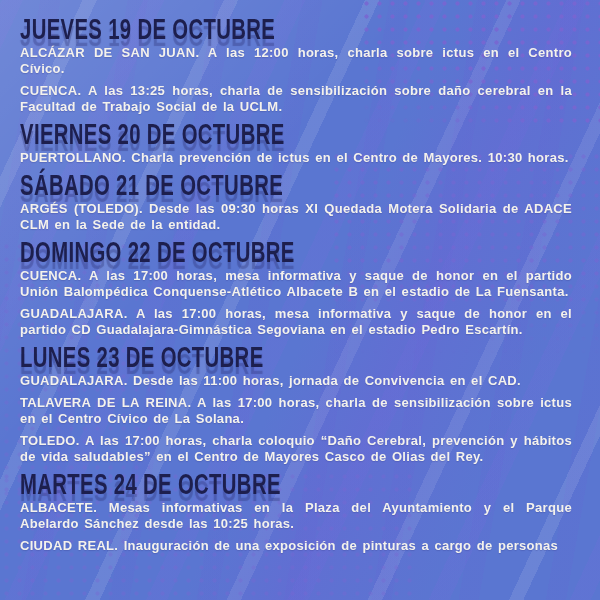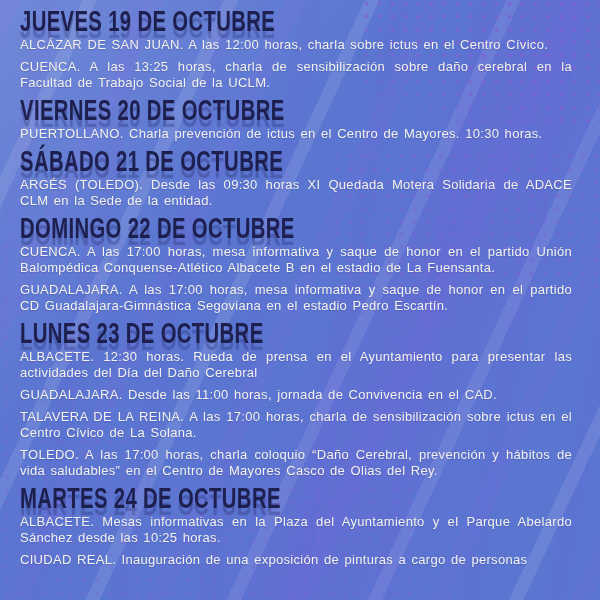--- a/index.html
+++ b/index.html
@@ -57,42 +57,42 @@
     left: 0; top: 240px; width: 150px; height: 260px;
     opacity: 0.35;
   }
   .dots-bottom {
     left: 0; top: 470px; width: 420px; height: 130px;
     opacity: 0.4;
   }
   .content {
     position: absolute;
     inset: 0;
-    padding: 8px 20px 0 20px;
+    padding: 16px 20px 0 20px;
     box-sizing: border-box;
   }
   .day-section + .day-section { margin-top: 4px; }
   .day-title {
     margin: 0 0 3px 0;
     color: #1d1f4e;
     font-size: 29px;
     line-height: 26px;
     font-weight: bold;
     letter-spacing: 0.5px;
     white-space: nowrap;
     transform: scaleX(0.70);
     transform-origin: left center;
     text-shadow: 0 7px 1px rgba(38,42,110,0.33);
   }
   .entry {
     margin: 0 8px 6px 0;
     color: #f4f2ec;
     font-size: 13px;
     line-height: 16px;
-    font-weight: normal;
+    font-weight: bold;
     letter-spacing: 0.3px;
     word-spacing: 1.5px;
     text-align: justify;
     text-shadow: 0 1px 1px rgba(60,70,150,0.35);
   }
 </style>
 </head>
 <body>
 
 <div class="poster">
@@ -129,21 +129,20 @@
     <h2 class="day-title">DOMINGO 22 DE OCTUBRE</h2>
     <div class="entries">
           <p class="entry">CUENCA. A las 17:00 horas, mesa informativa y saque de honor en el partido Unión Balompédica Conquense-Atlético Albacete B en el estadio de La Fuensanta.</p>
           <p class="entry">GUADALAJARA. A las 17:00 horas, mesa informativa y saque de honor en el partido CD Guadalajara-Gimnástica Segoviana en el estadio Pedro Escartín.</p>
         </div>
   </section>
 
   <section class="day-section">
     <h2 class="day-title">LUNES 23 DE OCTUBRE</h2>
     <div class="entries">
-          <p class="entry">ALBACETE. 12:30 horas. Rueda de prensa en el Ayuntamiento para presentar las actividades del Día del Daño Cerebral</p>
           <p class="entry">GUADALAJARA. Desde las 11:00 horas, jornada de Convivencia en el CAD.</p>
           <p class="entry">TALAVERA DE LA REINA. A las 17:00 horas, charla de sensibilización sobre ictus en el Centro Cívico de La Solana.</p>
           <p class="entry">TOLEDO. A las 17:00 horas, charla coloquio “Daño Cerebral, prevención y hábitos de vida saludables” en el Centro de Mayores Casco de Olias del Rey.</p>
         </div>
   </section>
 
   <section class="day-section">
     <h2 class="day-title">MARTES 24 DE OCTUBRE</h2>
     <div class="entries">
           <p class="entry">ALBACETE. Mesas informativas en la Plaza del Ayuntamiento y el Parque Abelardo Sánchez desde las 10:25 horas.</p>

